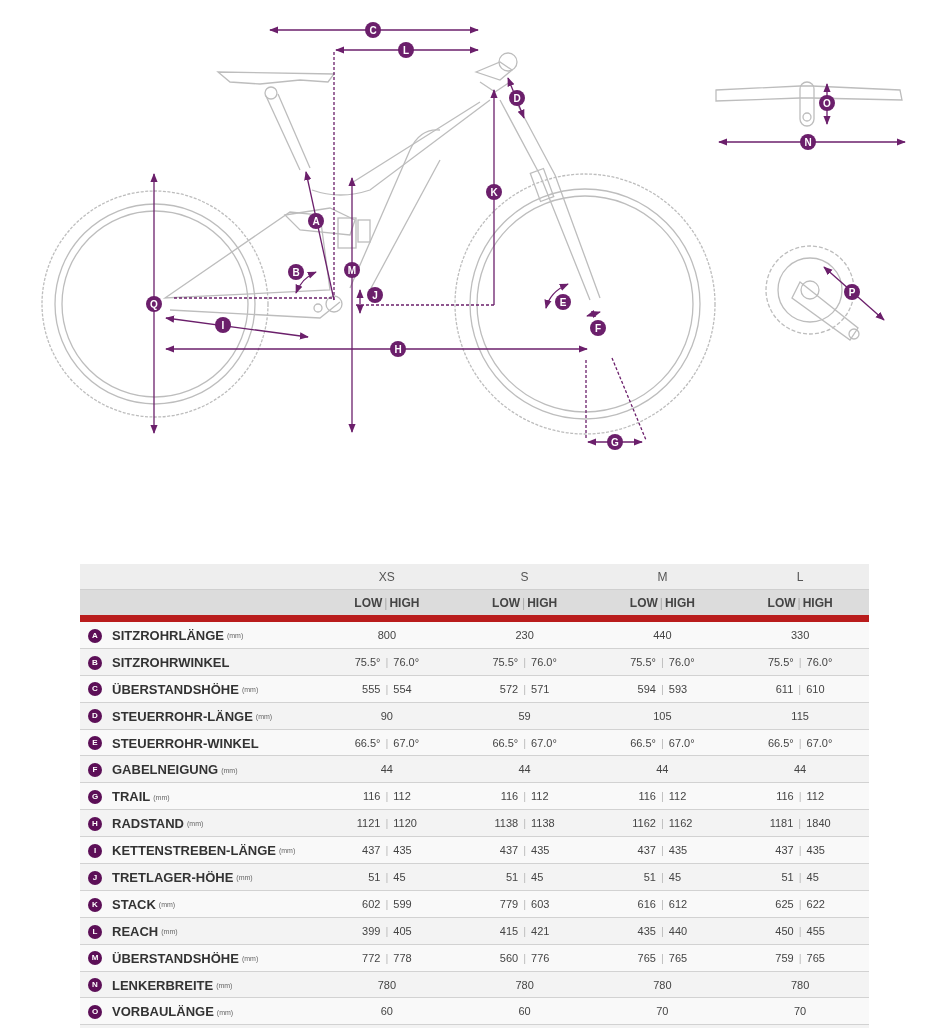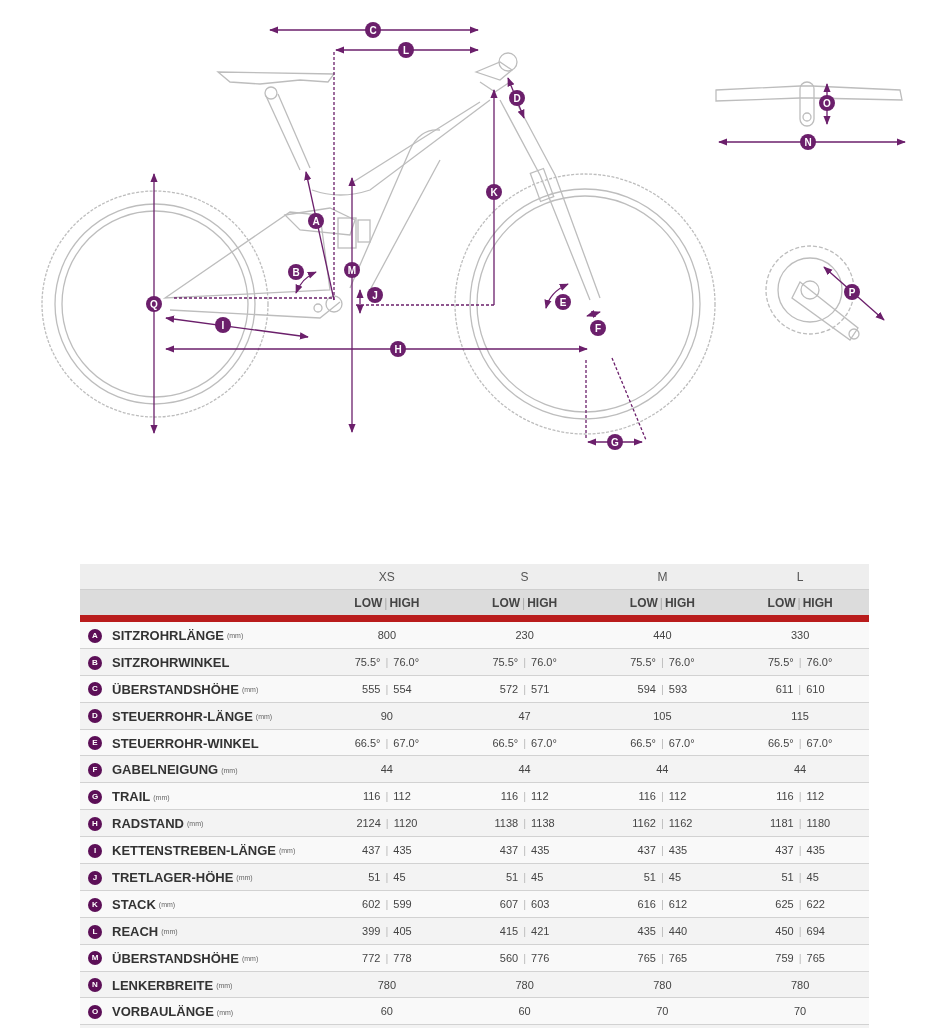--- a/index.html
+++ b/index.html
@@ -244,21 +244,21 @@
       <tr>
         <td class="label-cell"><span class="badge">C</span><span class="param-name">ÜBERSTANDSHÖHE</span><span class="unit">(mm)</span></td>
         <td class="val"><span>555</span><span class="sep">|</span><span>554</span></td>
         <td class="val"><span>572</span><span class="sep">|</span><span>571</span></td>
         <td class="val"><span>594</span><span class="sep">|</span><span>593</span></td>
         <td class="val"><span>611</span><span class="sep">|</span><span>610</span></td>
       </tr>
       <tr>
         <td class="label-cell"><span class="badge">D</span><span class="param-name">STEUERROHR-LÄNGE</span><span class="unit">(mm)</span></td>
         <td class="val"><span>90</span></td>
-        <td class="val"><span>47</span></td>
+        <td class="val"><span>59</span></td>
         <td class="val"><span>105</span></td>
         <td class="val"><span>115</span></td>
       </tr>
       <tr>
         <td class="label-cell"><span class="badge">E</span><span class="param-name">STEUERROHR-WINKEL</span></td>
         <td class="val"><span>66.5°</span><span class="sep">|</span><span>67.0°</span></td>
         <td class="val"><span>66.5°</span><span class="sep">|</span><span>67.0°</span></td>
         <td class="val"><span>66.5°</span><span class="sep">|</span><span>67.0°</span></td>
         <td class="val"><span>66.5°</span><span class="sep">|</span><span>67.0°</span></td>
       </tr>
@@ -271,52 +271,52 @@
       </tr>
       <tr>
         <td class="label-cell"><span class="badge">G</span><span class="param-name">TRAIL</span><span class="unit">(mm)</span></td>
         <td class="val"><span>116</span><span class="sep">|</span><span>112</span></td>
         <td class="val"><span>116</span><span class="sep">|</span><span>112</span></td>
         <td class="val"><span>116</span><span class="sep">|</span><span>112</span></td>
         <td class="val"><span>116</span><span class="sep">|</span><span>112</span></td>
       </tr>
       <tr>
         <td class="label-cell"><span class="badge">H</span><span class="param-name">RADSTAND</span><span class="unit">(mm)</span></td>
-        <td class="val"><span>2124</span><span class="sep">|</span><span>1120</span></td>
+        <td class="val"><span>1121</span><span class="sep">|</span><span>1120</span></td>
         <td class="val"><span>1138</span><span class="sep">|</span><span>1138</span></td>
         <td class="val"><span>1162</span><span class="sep">|</span><span>1162</span></td>
-        <td class="val"><span>1181</span><span class="sep">|</span><span>1180</span></td>
+        <td class="val"><span>1181</span><span class="sep">|</span><span>1840</span></td>
       </tr>
       <tr>
         <td class="label-cell"><span class="badge">I</span><span class="param-name">KETTENSTREBEN-LÄNGE</span><span class="unit">(mm)</span></td>
         <td class="val"><span>437</span><span class="sep">|</span><span>435</span></td>
         <td class="val"><span>437</span><span class="sep">|</span><span>435</span></td>
         <td class="val"><span>437</span><span class="sep">|</span><span>435</span></td>
         <td class="val"><span>437</span><span class="sep">|</span><span>435</span></td>
       </tr>
       <tr>
         <td class="label-cell"><span class="badge">J</span><span class="param-name">TRETLAGER-HÖHE</span><span class="unit">(mm)</span></td>
         <td class="val"><span>51</span><span class="sep">|</span><span>45</span></td>
         <td class="val"><span>51</span><span class="sep">|</span><span>45</span></td>
         <td class="val"><span>51</span><span class="sep">|</span><span>45</span></td>
         <td class="val"><span>51</span><span class="sep">|</span><span>45</span></td>
       </tr>
       <tr>
         <td class="label-cell"><span class="badge">K</span><span class="param-name">STACK</span><span class="unit">(mm)</span></td>
         <td class="val"><span>602</span><span class="sep">|</span><span>599</span></td>
-        <td class="val"><span>607</span><span class="sep">|</span><span>603</span></td>
+        <td class="val"><span>779</span><span class="sep">|</span><span>603</span></td>
         <td class="val"><span>616</span><span class="sep">|</span><span>612</span></td>
         <td class="val"><span>625</span><span class="sep">|</span><span>622</span></td>
       </tr>
       <tr>
         <td class="label-cell"><span class="badge">L</span><span class="param-name">REACH</span><span class="unit">(mm)</span></td>
         <td class="val"><span>399</span><span class="sep">|</span><span>405</span></td>
         <td class="val"><span>415</span><span class="sep">|</span><span>421</span></td>
         <td class="val"><span>435</span><span class="sep">|</span><span>440</span></td>
-        <td class="val"><span>450</span><span class="sep">|</span><span>694</span></td>
+        <td class="val"><span>450</span><span class="sep">|</span><span>455</span></td>
       </tr>
       <tr>
         <td class="label-cell"><span class="badge">M</span><span class="param-name">ÜBERSTANDSHÖHE</span><span class="unit">(mm)</span></td>
         <td class="val"><span>772</span><span class="sep">|</span><span>778</span></td>
         <td class="val"><span>560</span><span class="sep">|</span><span>776</span></td>
         <td class="val"><span>765</span><span class="sep">|</span><span>765</span></td>
         <td class="val"><span>759</span><span class="sep">|</span><span>765</span></td>
       </tr>
       <tr>
         <td class="label-cell"><span class="badge">N</span><span class="param-name">LENKERBREITE</span><span class="unit">(mm)</span></td>

